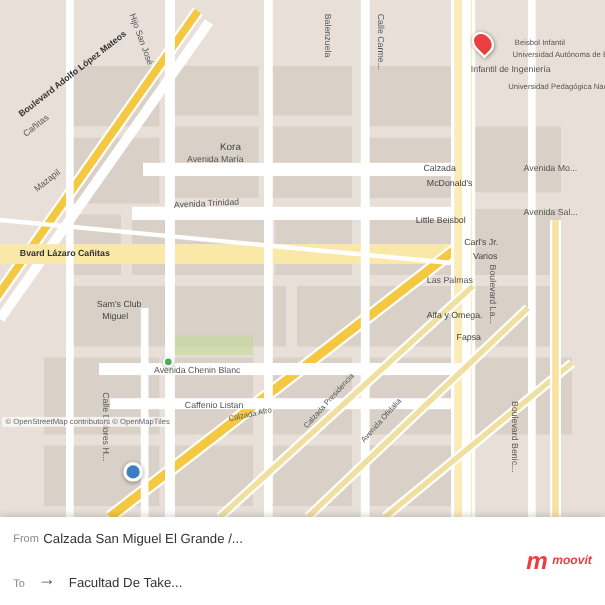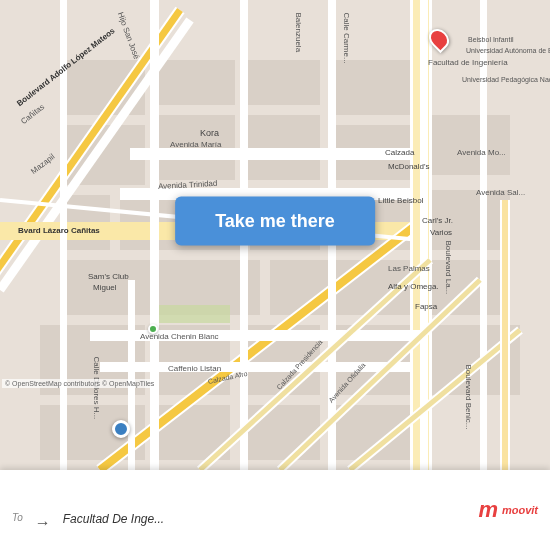--- a/index.html
+++ b/index.html
@@ -303,21 +303,21 @@
     </span>
 
     <span class="street-label" style="left:168px; top:364px; font-size:8px; color:#555">
       Caffenio Listan
     </span>
 
     <span class="street-label" style="left:448px; top:236px; font-size:8px; color:#555; transform:rotate(90deg); transform-origin: left center">
       Boulevard La...
     </span>
 
-    <span class="street-label" style="left:457px; top:148px; font-size:8px; color:#555">
+    <span class="street-label" style="left:476px; top:148px; font-size:8px; color:#555">
       Avenida Mo...
     </span>
 
     <span class="street-label" style="left:476px; top:188px; font-size:8px; color:#555">
       Avenida Sal...
     </span>
 
     <span class="street-label" style="left:96px; top:352px; font-size:8px; color:#555; transform:rotate(90deg); transform-origin: left center;">
       Calle Dolores H...
     </span>
@@ -351,23 +351,23 @@
     <span class="place-label" style="left:430px; top:228px; font-size:8px; color:#444">Varios</span>
 
     <span class="place-label" style="left:88px; top:272px; font-size:8px; color:#444">Sam's Club</span>
 
     <span class="place-label" style="left:93px; top:283px; font-size:8px; color:#444">Miguel</span>
 
     <span class="place-label" style="left:388px; top:282px; font-size:8px; color:#444">Alfa y Omega.</span>
 
     <span class="place-label" style="left:415px; top:302px; font-size:8px; color:#444">Fapsa</span>
 
-    <span class="place-label" style="left:388px; top:264px; font-size:8px; color:#555">Las Palmas</span>
-
-    <span class="place-label" style="left:428px; top:58px; font-size:8px; color:#555; max-width:90px; line-height:1.2">Facultad de Ingeniería</span>
+    <span class="place-label" style="left:388px; top:250px; font-size:8px; color:#555">Las Palmas</span>
+
+    <span class="place-label" style="left:428px; top:58px; font-size:8px; color:#555; max-width:90px; line-height:1.2">Infantil de Ingeniería</span>
 
     <span class="place-label" style="left:462px; top:76px; font-size:7px; color:#555; max-width:85px; line-height:1.2">Universidad Pedagógica Nacional Unidad 021 Mexical</span>
 
     <span class="place-label" style="left:468px; top:36px; font-size:7px; color:#555">Beisbol Infantil</span>
 
     <span class="place-label" style="left:466px; top:47px; font-size:7px; color:#555; max-width:82px; line-height:1.2">Universidad Autónoma de Baja Californ...</span>
 
     <span class="place-label" style="left:32px; top:168px; font-size:8px; color:#555; transform:rotate(-38deg); transform-origin: left center">Mazapil</span>
     <span class="place-label" style="left:22px; top:118px; font-size:8px; color:#555; transform:rotate(-38deg); transform-origin: left center">Cañitas</span>
 
@@ -383,31 +383,34 @@
 
     <div class="dest-marker" style="left: 430px; top: 28px;">
       <div class="pin"></div>
     </div>
 
     <div class="origin-marker" style="left: 112px; top: 420px;"></div>
 
     <div class="green-marker" style="left: 148px; top: 324px;"></div>
   </div>
 
-  <button class="take-me-there-btn">Take me there</button>
 
   <div class="attribution">© OpenStreetMap contributors © OpenMapTiles</div>
 
 </div>
 
 <div class="bottom-bar">
   <div class="route-info">
-    <div style="display:flex; align-items:flex-start; gap:4px; margin-top:22px;font-style:italic;">
+    <div style="display:flex; align-items:center; gap:4px;">
+      <span style="font-size:10px; color:#888">From</span>
+      <span class="origin-text">Calzada San Miguel El Grande /...</span>
+    </div>
+    <div style="display:flex; align-items:flex-end; gap:4px; margin-top:22px;">
       <span style="font-size:10px; color:#888">To</span>
       <span class="arrow-icon">→</span>
-      <span class="dest-text">Facultad De Inge...</span>
+      <span class="dest-text">Facultad De Take...</span>
     </div>
   </div>
   <div class="moovit-logo">
     <span class="moovit-m">m</span>
     <span class="moovit-text">moovit</span>
   </div>
 </div>
 
 </body></html>

